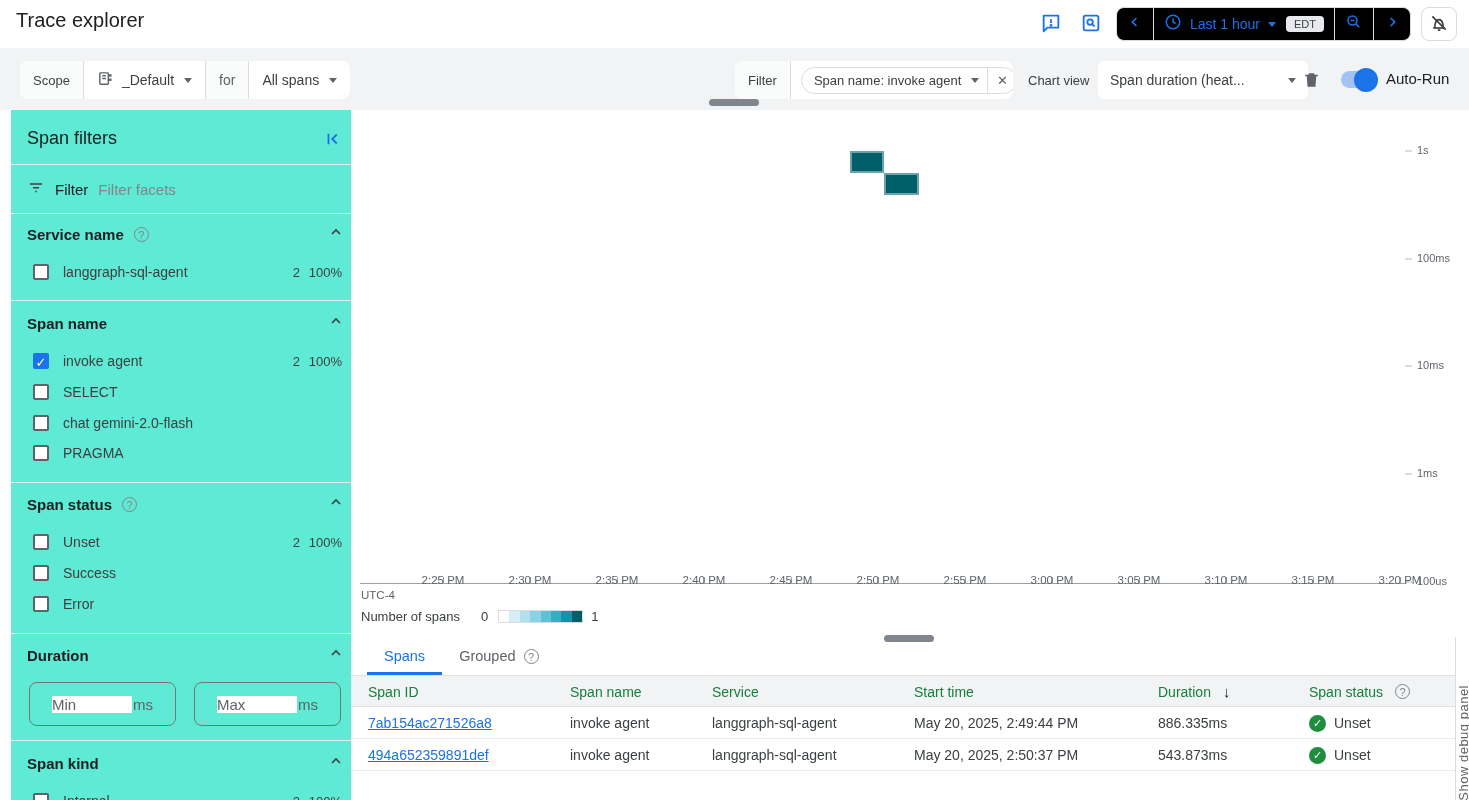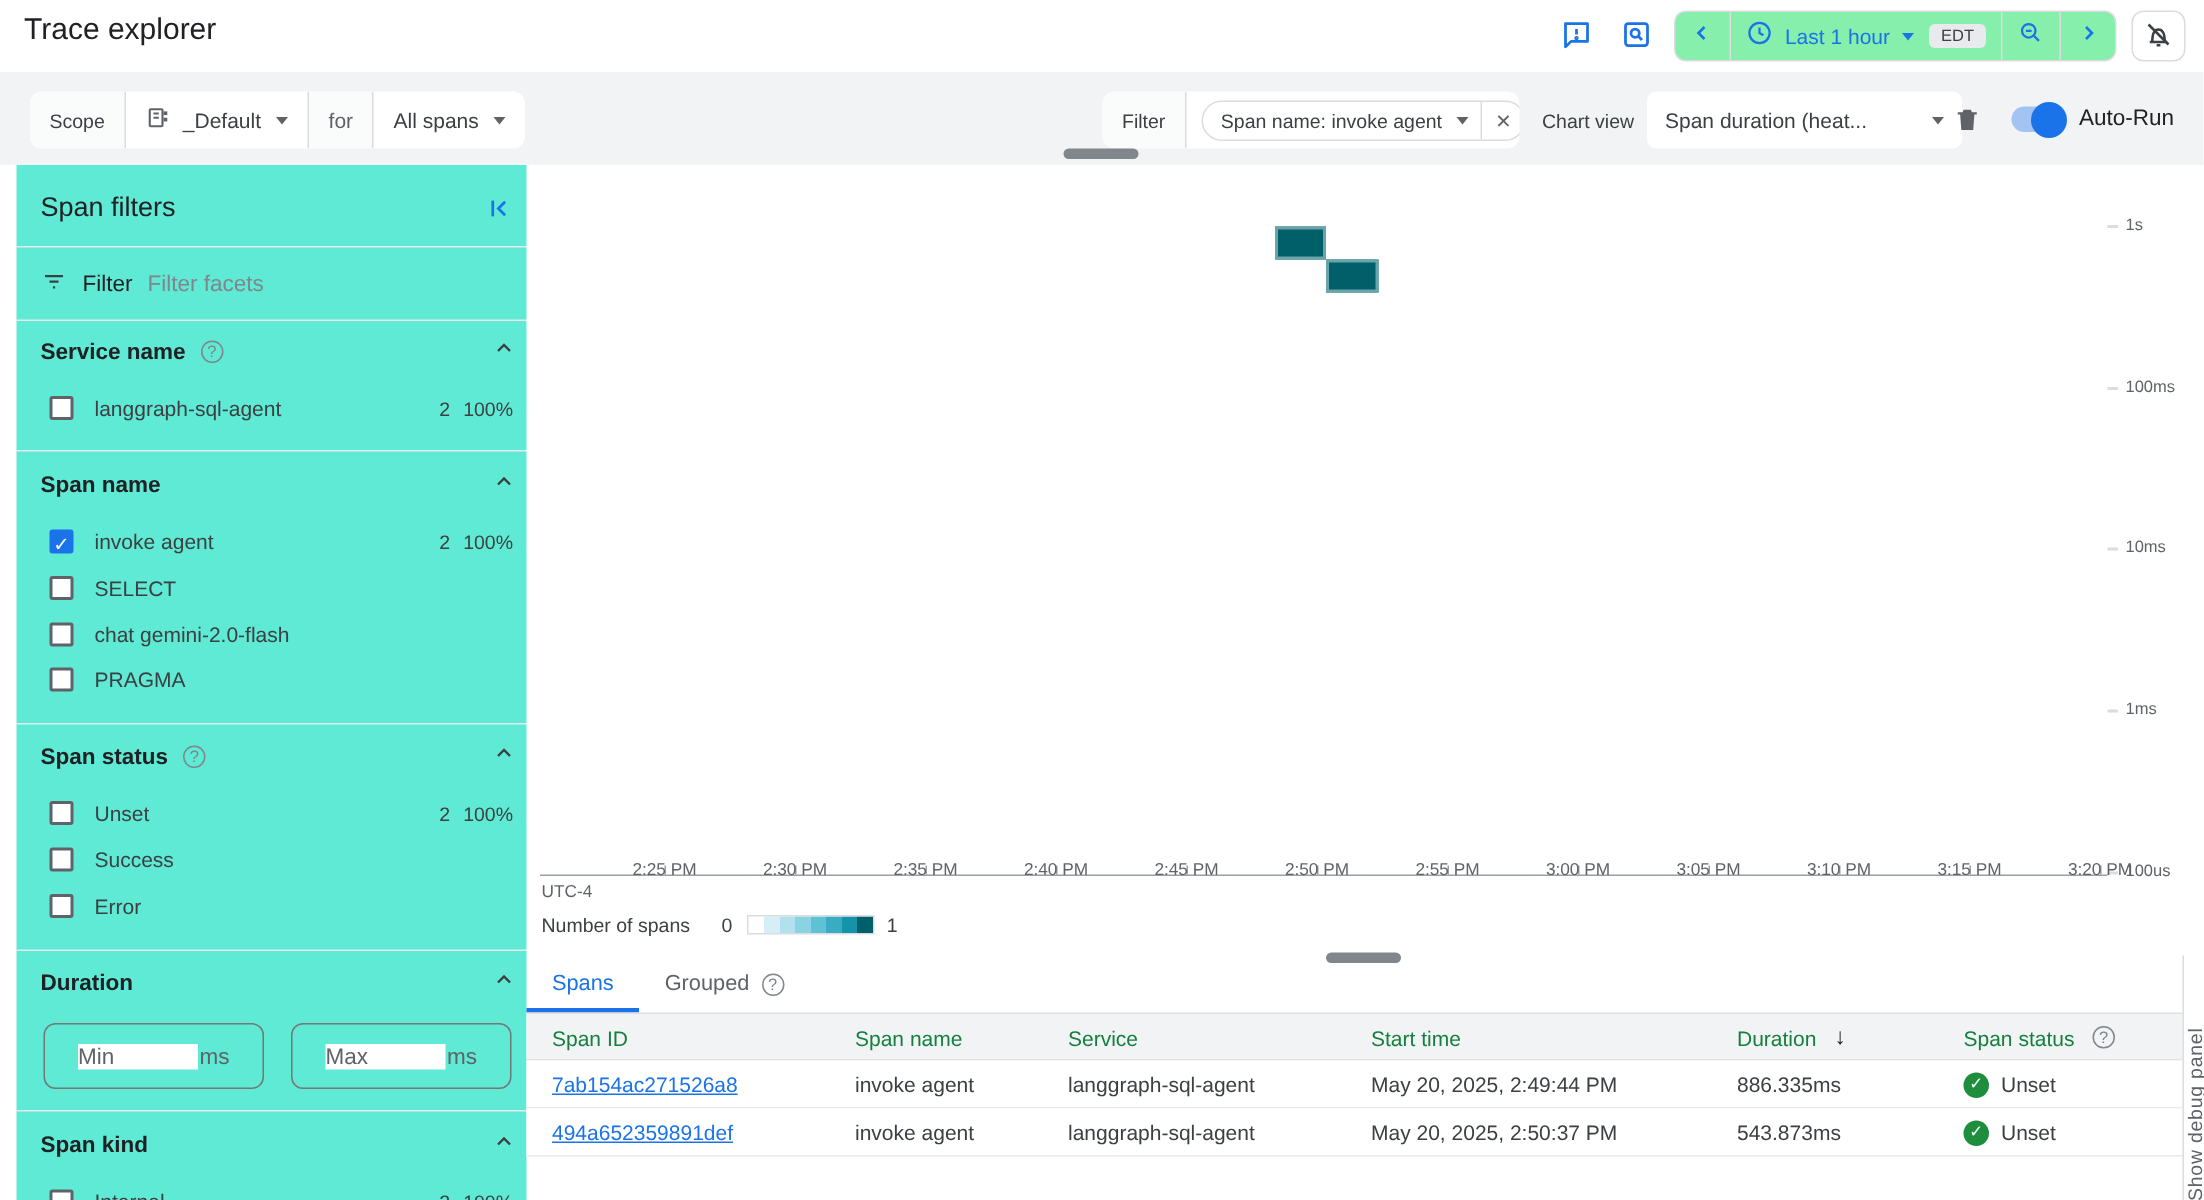--- a/index.html
+++ b/index.html
@@ -4,21 +4,21 @@
 <style>
   * { box-sizing: border-box; margin: 0; padding: 0; }
   html,body { width:1469px; height:800px; overflow:hidden; background:#fff;
     font-family:"Liberation Sans", sans-serif; color:#202124; }
 
   
   .app-header { position:absolute; top:0; left:0; right:0; height:48px; background:#fff; }
   .page-title { position:absolute; left:16px; top:9px; font-size:20px; font-weight:400; color:#202124; }
   .header-right { position:absolute; right:12px; top:4px; height:40px; display:flex; align-items:center; gap:10px; }
   .icon-btn { width:30px; height:30px; display:flex; align-items:center; justify-content:center; cursor:pointer; border:none; background:transparent; }
-  .time-group { display:flex; align-items:center; height:34px; border:1px solid #dadce0; border-radius:8px; background:#86efac; overflow:hidden; }
+  .time-group { display:flex; align-items:center; height:34px; border:1px solid #dadce0; border-radius:8px; background:#000000; overflow:hidden; }
   .time-group .seg { display:flex; align-items:center; height:100%; padding:0 10px; gap:8px; }
   .time-group .vsep { width:1px; height:100%; background:#dadce0; }
   .time-label { color:#1a73e8; font-size:14px; font-weight:500; }
   .tz-badge { background:#e8eaed; color:#3c4043; font-size:11px; font-weight:500; padding:2px 8px; border-radius:4px; margin-left:2px; }
   .caret-blue { width:0; height:0; border-left:4.5px solid transparent; border-right:4.5px solid transparent; border-top:5px solid #1a73e8; }
   .alarm-btn { width:36px; height:34px; border:1px solid #dadce0; border-radius:8px; background:#fff; display:flex; align-items:center; justify-content:center; cursor:pointer; }
 
   
   .toolbar { position:absolute; top:48px; left:0; right:0; height:62px; background:#f1f3f4; }
   .ctrl { position:absolute; top:13px; height:38px; display:flex; align-items:stretch; background:#fff; border-radius:8px; overflow:hidden; }
@@ -82,21 +82,21 @@
   .x-prefix { position:absolute; left:10px; top:479px; font-size:11.5px; color:#5f6368; }
   .legend-row { position:absolute; left:10px; top:497px; height:18px; display:flex; align-items:center; font-size:13px; color:#3c4043; }
   .legend-label { width:120px; }
   .legend-min { margin-right:10px; }
   .legend-bar { width:85px; height:13px; border:1px solid #dadce0;
     background:linear-gradient(to right,#ffffff 0 12.5%,#d6eef5 0 25%,#b0e1ec 0 37.5%,#8ad3e2 0 50%,#5ec1d4 0 62.5%,#38adc2 0 75%,#1493a9 0 87.5%,#015f6a 0 100%); }
   .legend-max { margin-left:8px; }
   .handle-mid { left:533px; top:525px; }
 
   
-  .tabs { position:absolute; left:0; top:530px; height:35px; display:flex; align-items:stretch; }
+  .tabs { position:absolute; left:16px; top:530px; height:35px; display:flex; align-items:stretch; }
   .tab { display:flex; align-items:center; gap:8px; padding:0 17px; font-size:14.5px; color:#5f6368; cursor:pointer; border-bottom:3px solid transparent; }
   .tab.active { color:#1a73e8; font-weight:500; border-bottom-color:#1a73e8; }
   .tabs-border { position:absolute; left:0; right:0; top:565px; height:1px; background:#e0e0e0; }
   .thead { position:absolute; left:0; right:0; top:566px; height:31px; background:#f1f3f4; border-bottom:1px solid #e0e0e0; }
   .th { position:absolute; top:0; height:31px; display:flex; align-items:center; gap:12px; font-size:14px; font-weight:500; color:#15803d; }
   .sort-icon::after { content:"↓"; font-size:15px; color:#202124; }
   .trow { position:absolute; left:0; right:0; height:32px; border-bottom:1px solid #e8eaed; background:#fff; }
   .td { position:absolute; top:0; height:32px; display:flex; align-items:center; font-size:14px; color:#3c4043; }
   .td a { color:#1a73e8; text-decoration:underline; cursor:pointer; }
   .status-ok { width:17px; height:17px; border-radius:50%; background:#1e8e3e; color:#fff; font-size:11px; line-height:17px; text-align:center; margin-right:8px; flex:none; }

